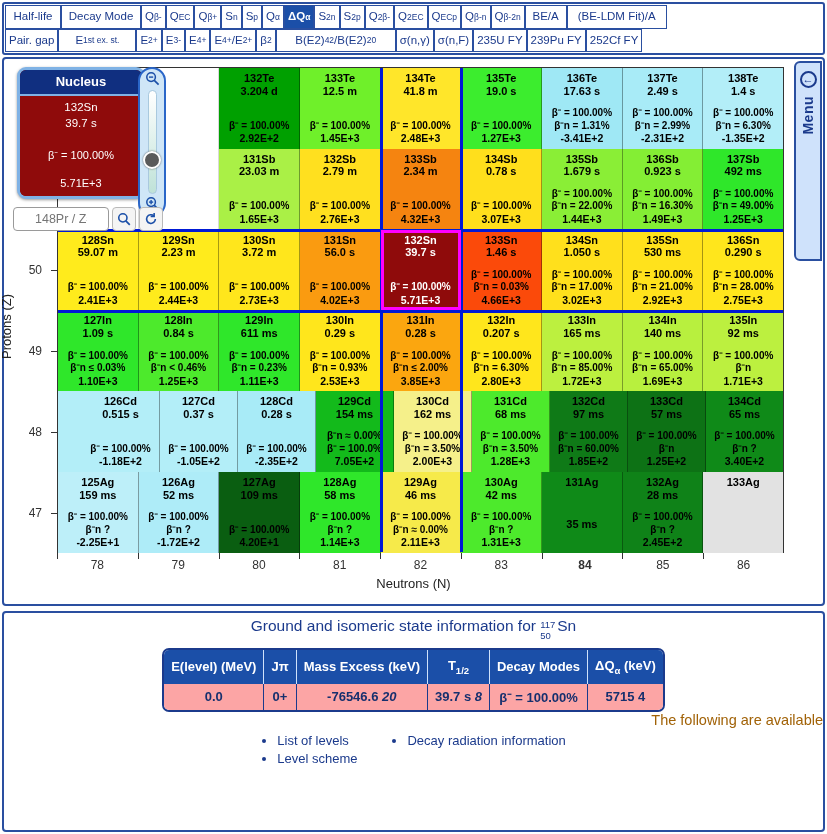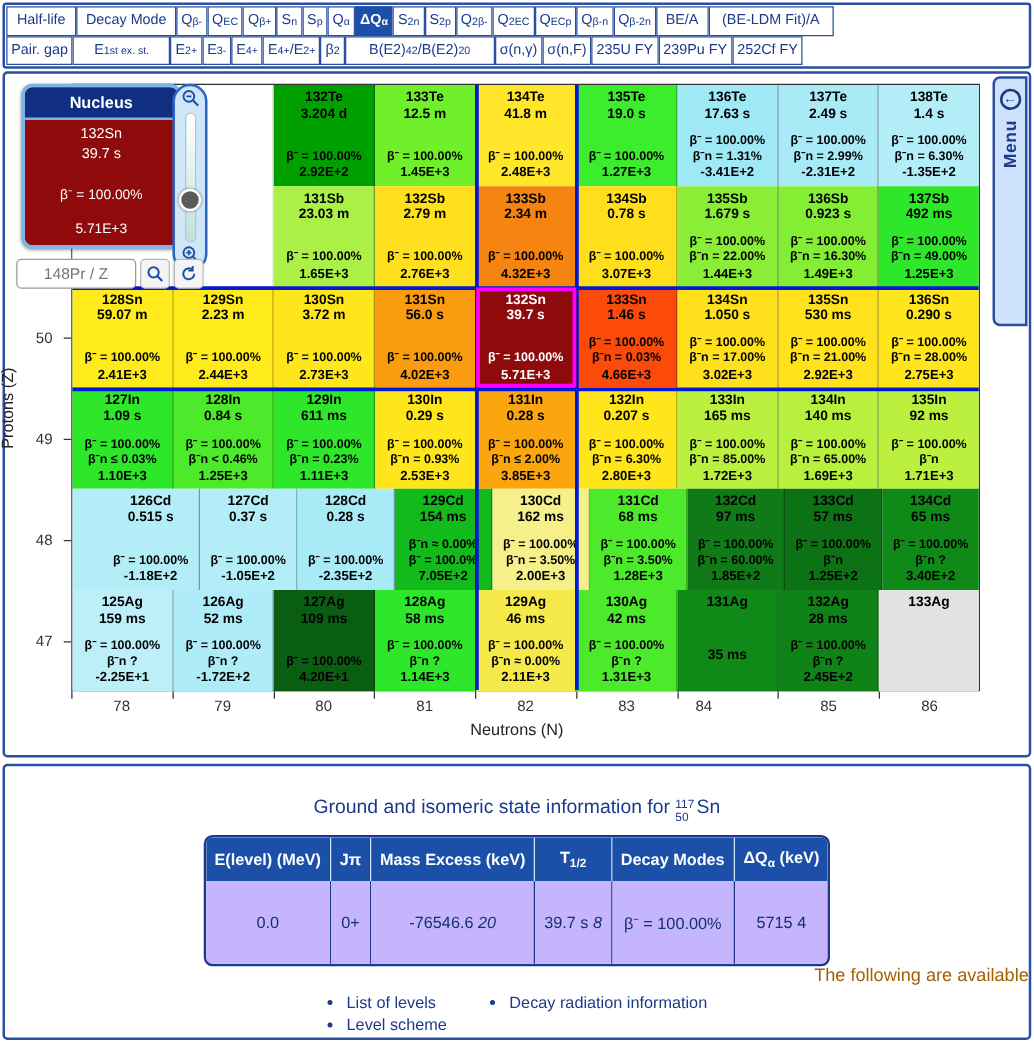--- a/index.html
+++ b/index.html
@@ -181,21 +181,21 @@
     margin-top: 8px; color: #1b3a8c; font-size: 14px; font-weight: 700;
     writing-mode: vertical-rl; transform: rotate(180deg); letter-spacing: .5px;
   }
 
   
   .info-panel {
     position: absolute; left: 2px; top: 611px; width: 823px; height: 221px;
     border: 2px solid #2a4fa0; border-radius: 4px; background: #fff;
   }
   .info-title {
-    text-align: center; margin-top: 24px;
+    text-align: center; margin-top: 4px;
     font-size: 15.5px; color: #1b3a8c;
   }
   .info-title .iso { display: inline-block; vertical-align: middle; position: relative; width: 17px; }
   .info-title .iso sup, .info-title .iso sub {
     position: absolute; left: 0; font-size: 9.5px; line-height: 1;
   }
   .info-title .iso sup { top: -7px; }
   .info-title .iso sub { top: 4px; }
 
   table.gs {
@@ -203,22 +203,22 @@
     border: 2px solid #1b3a8c; border-radius: 7px; overflow: hidden;
     font-size: 13px;
   }
   table.gs th {
     background: #1b4fa8; color: #fff; font-weight: 700;
     padding: 8px 7px; border-right: 1px solid #cfe2fb;
     white-space: nowrap; text-align: center;
   }
   table.gs th:last-child { border-right: none; }
   table.gs td {
-    background: #c4b5fd; color: #16306e; padding: 24px 7px;
-    border-right: 1px solid #1b3a8c; text-align: center; white-space: nowrap;
+    background: #fca5a5; color: #16306e; padding: 4px 7px;
+    border-right: 1px solid #1b3a8c; text-align: center; white-space: nowrap; font-weight: bold;
   }
   table.gs td:last-child { border-right: none; }
   table.gs sub { font-size: 9.5px; }
   .unc { font-style: italic; }
 
   .avail-title {
     text-align: right; font-size: 14.5px; color: #a16207;
   }
   .avail-cols {
     display: flex; justify-content: center; gap: 34px; margin-top: 4px;
@@ -297,21 +297,21 @@
           <div class="xtick" style="left: 174.167px; top: 499px;">79</div>
           <div class="xtickline" style="left: 133.778px; top: 494px;"></div>
           <div class="xtick" style="left: 254.944px; top: 499px;">80</div>
           <div class="xtickline" style="left: 214.556px; top: 494px;"></div>
           <div class="xtick" style="left: 335.722px; top: 499px;">81</div>
           <div class="xtickline" style="left: 295.333px; top: 494px;"></div>
           <div class="xtick" style="left: 416.5px; top: 499px;">82</div>
           <div class="xtickline" style="left: 376.111px; top: 494px;"></div>
           <div class="xtick" style="left: 497.278px; top: 499px;">83</div>
           <div class="xtickline" style="left: 456.889px; top: 494px;"></div>
-          <div class="xtick" style="left: 559px; top: 499px;">84</div>
+          <div class="xtick" style="left: 581px; top: 499px; font-weight: bold;">84</div>
           <div class="xtickline" style="left: 537.667px; top: 494px;"></div>
           <div class="xtick" style="left: 658.833px; top: 499px;">85</div>
           <div class="xtickline" style="left: 618.444px; top: 494px;"></div>
           <div class="xtick" style="left: 739.611px; top: 499px;">86</div>
           <div class="xtickline" style="left: 699.222px; top: 494px;"></div>
         </div>
 
       <div class="grid" id="grid">
           <div class="grow">
             <div class="cell" style="background: rgb(255, 255, 255); border-right: 1px solid rgba(0, 0, 0, 0.15);"></div>

